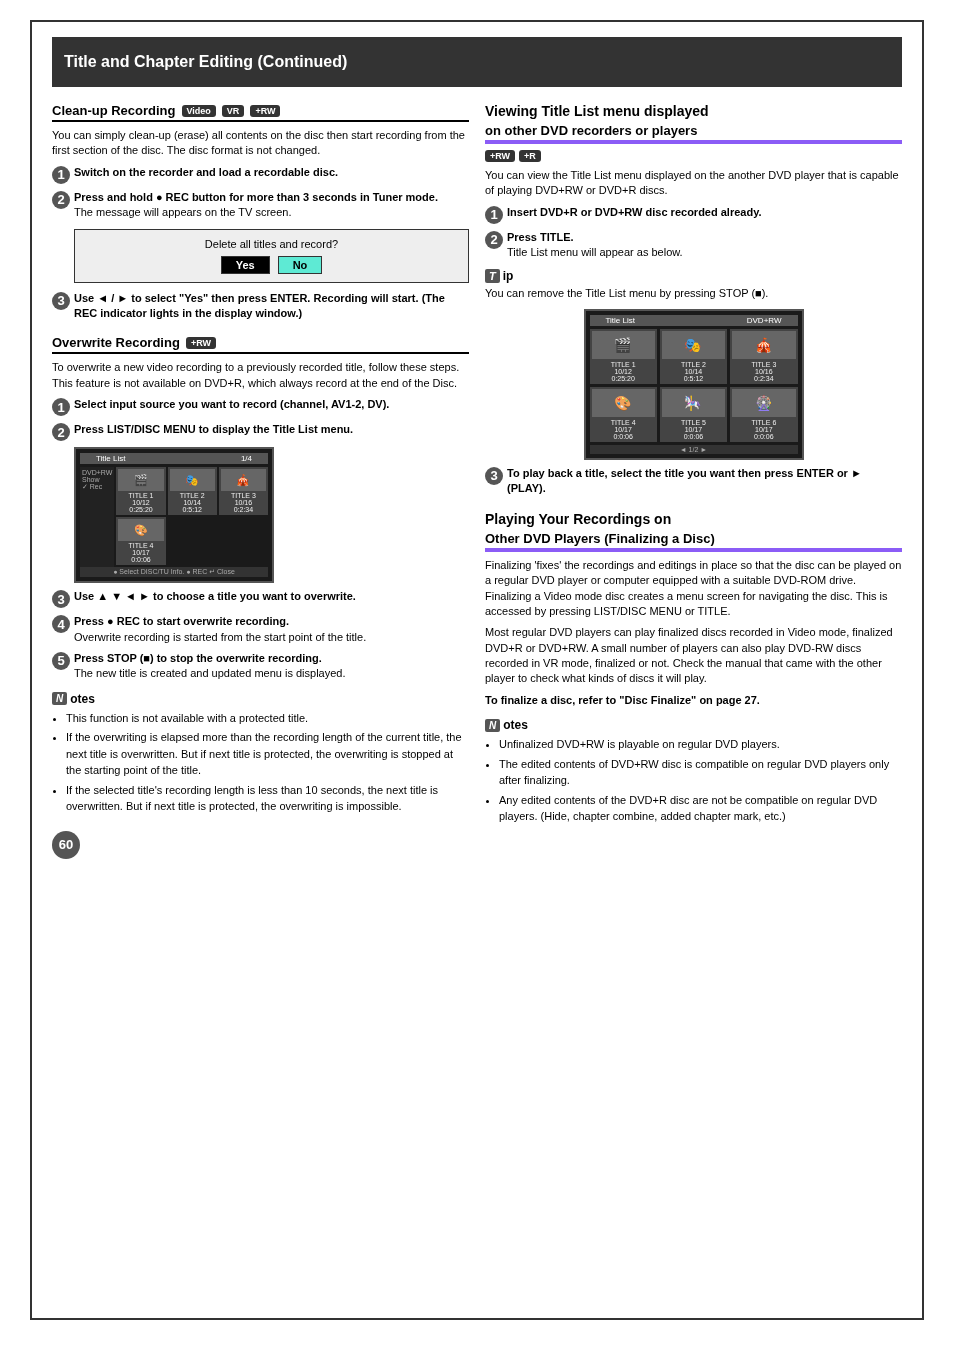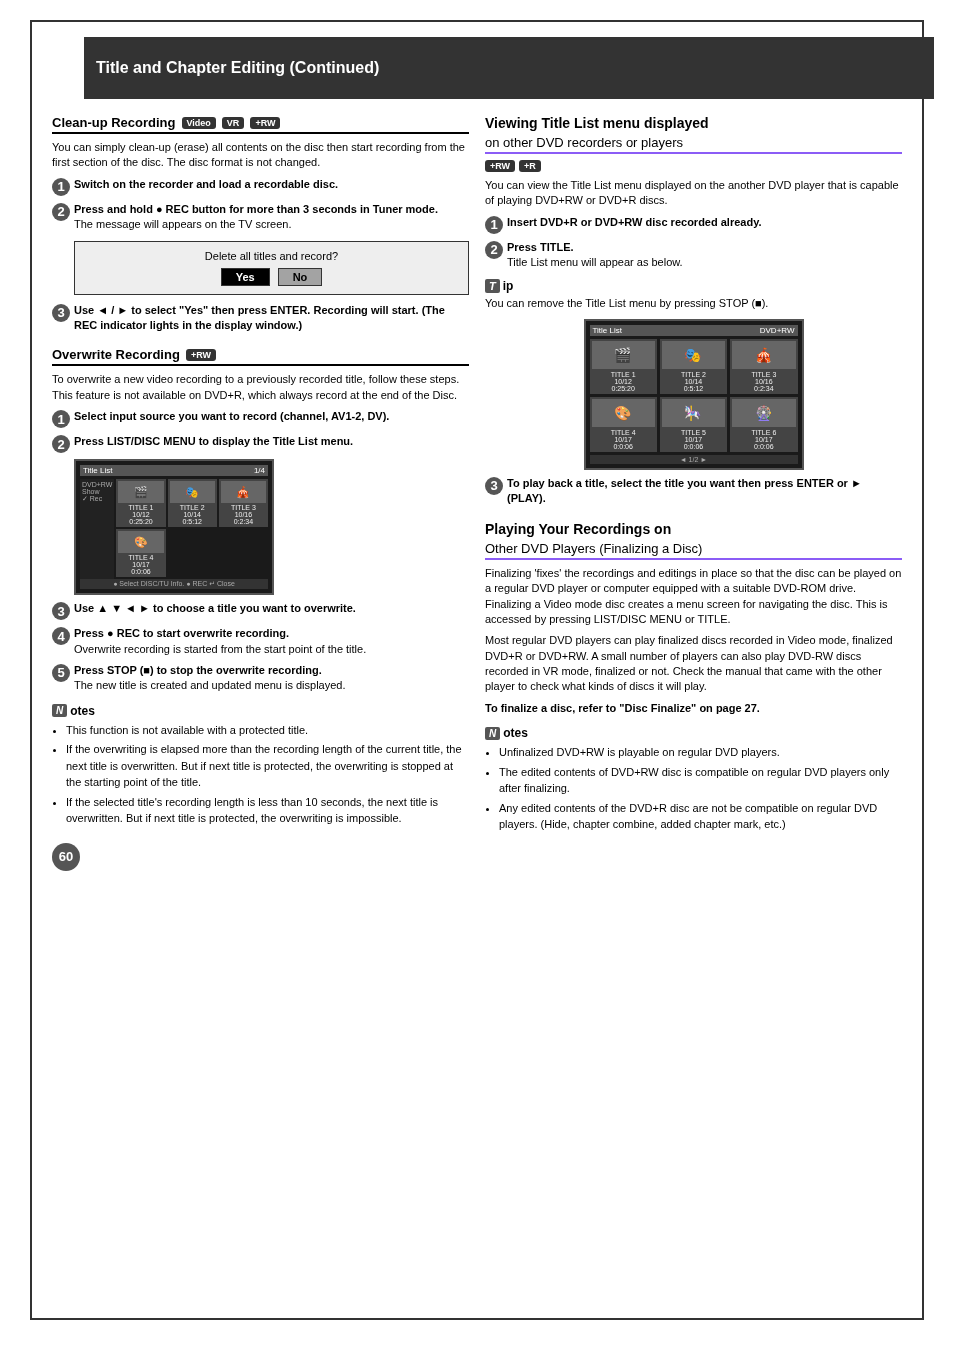--- a/index.html
+++ b/index.html
@@ -16,25 +16,24 @@
       border: 2px solid #333;
       padding: 15px 20px;
       position: relative;
       min-height: 1300px;
     }
     .main-title {
       background: #333;
       color: #fff;
       font-size: 16px;
       font-weight: bold;
-      padding: 22px 12px;
+      padding: 16px 12px;
       margin-bottom: 16px;
       display: inline-block;
       width: 100%;
-      margin-left: 32px;
     }
     .two-col {
       display: flex;
       gap: 16px;
     }
     .col-left {
       flex: 1;
       max-width: 420px;
     }
     .col-right {
@@ -93,21 +92,21 @@
     .dialog-buttons {
       display: flex;
       gap: 8px;
       justify-content: center;
       margin-top: 6px;
     }
     .dialog-btn {
       border: 1.5px solid #333;
       padding: 2px 14px;
       font-size: 11px;
-      background: #a3a3a3;
+      background: #5eead4;
       font-weight: bold;
     }
     .dialog-btn.selected {
       background: #000000;
       color: #fff;
     }
     .section-gap { margin-bottom: 14px; }
     .tip-box {
       margin: 8px 0;
     }
@@ -154,21 +153,21 @@
       background: #1a1a1a;
       width: 220px;
       margin: 6px auto;
       font-size: 8px;
       color: #fff;
       padding: 4px;
     }
     .screen-header {
       background: #555;
       color: #fff;
-      padding: 1px 3px;
+      padding: 1px 16px;
       font-size: 8px;
       margin-bottom: 3px;
       display: flex;
       justify-content: space-between;
     }
     .screen-grid {
       display: grid;
       grid-template-columns: repeat(3, 1fr);
       gap: 3px;
       margin-bottom: 3px;
@@ -263,22 +262,22 @@
       font-size: 13px;
       margin-top: 16px;
     }
     .section-title-large {
       font-size: 14px;
       font-weight: bold;
       margin-bottom: 4px;
     }
     .section-title-medium {
       font-size: 13px;
-      font-weight: normal;
-      border-bottom: 2px solid #8b5cf6;
+      font-weight: bold;
+      border-bottom: 4px solid #8b5cf6;
       padding-bottom: 2px;
       margin-bottom: 6px;
     }
     .badge-row {
       display: flex;
       gap: 4px;
       margin-bottom: 6px;
       align-items: center;
     }
   </style>

